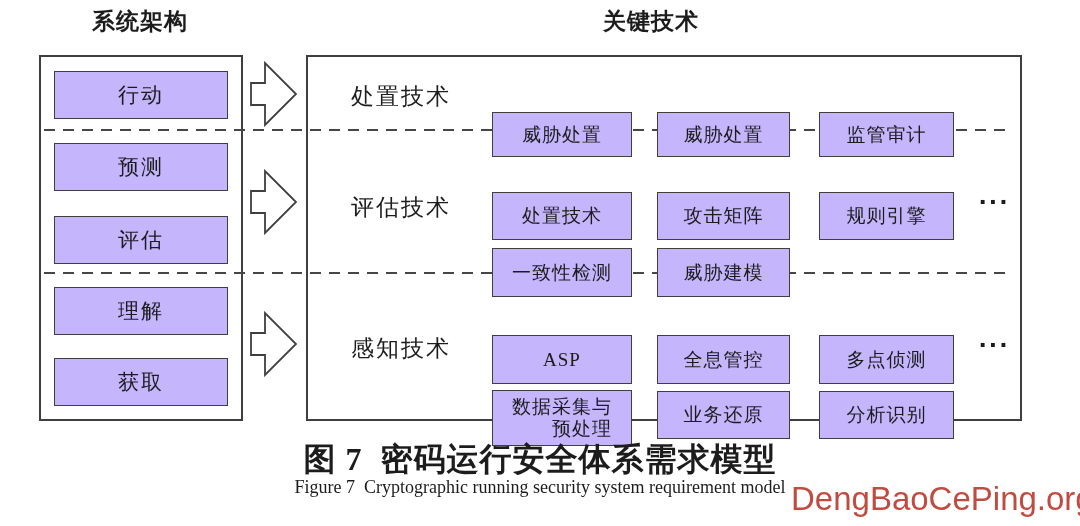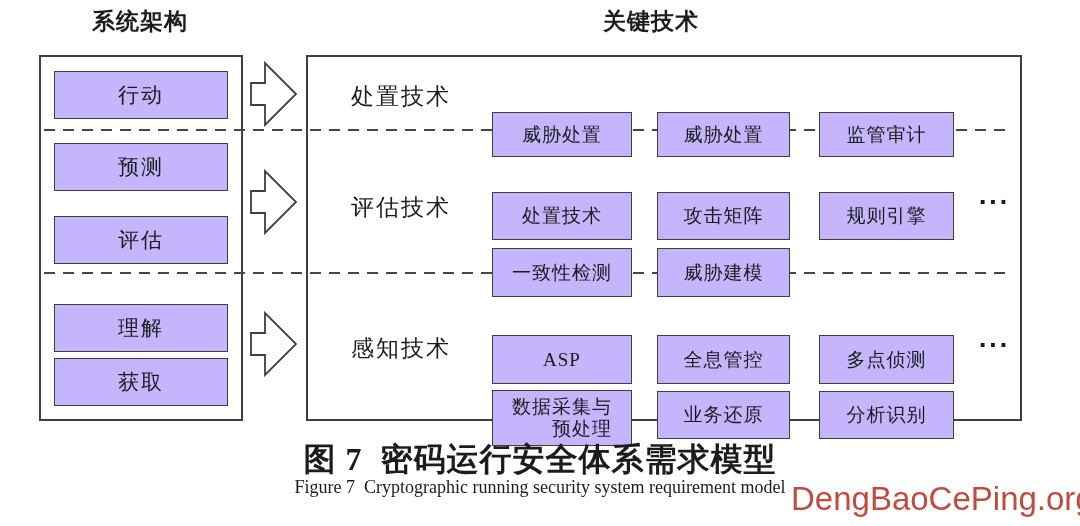--- a/index.html
+++ b/index.html
@@ -16,21 +16,21 @@
     font-size:23px;font-weight:600;letter-spacing:1px;
   }
   #left-title{left:39px;width:202px;}
   #right-title{left:294px;width:714px;}
   .bx{
     position:absolute;border:1.5px solid #3f3f3f;background:#c4b5fd;
     display:flex;align-items:center;justify-content:center;
     text-align:right;white-space:pre-line;line-height:1.15;
   }
   .lb{left:54px;width:172px;height:46px;font-size:21px;letter-spacing:2px;}
-  .l1{top:71px}.l2{top:143px}.l3{top:216px}.l4{top:304px}.l5{top:358px}
+  .l1{top:71px}.l2{top:143px}.l3{top:216px}.l4{top:287px}.l5{top:358px}
   .tb{font-size:19px;letter-spacing:1px;margin-top:40px;}
   .c1{left:492px;width:138px}.c2{left:657px;width:131px}.c3{left:819px;width:133px}
   .r1{top:72px;height:43px}.r2a{top:152px;height:46px}.r2b{top:208px;height:47px}
   .r3a{top:295px;height:47px}.r3b{top:351px;height:46px}.r3b1{top:350px;height:54px}
   .row-label{
     position:absolute;left:346px;width:110px;text-align:center;
     font-size:23px;letter-spacing:2px;
   }
   .rl1{top:81px}.rl2{top:192px}.rl3{top:333px}
   .dash{

